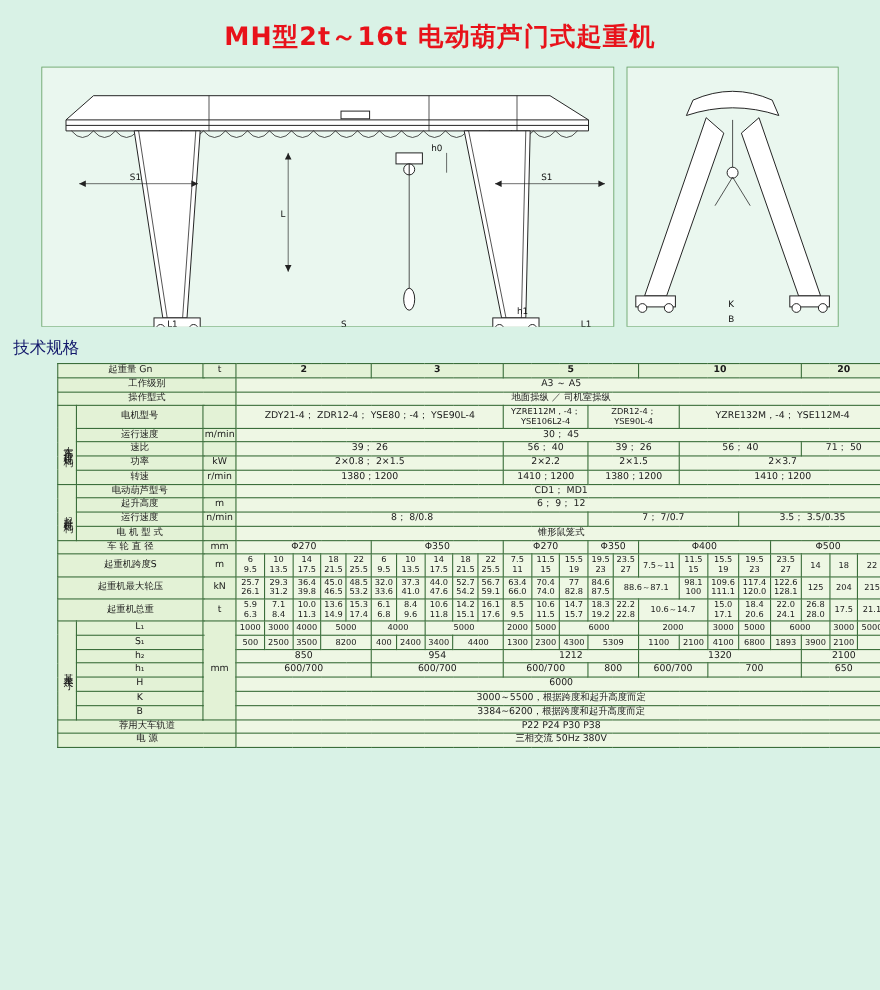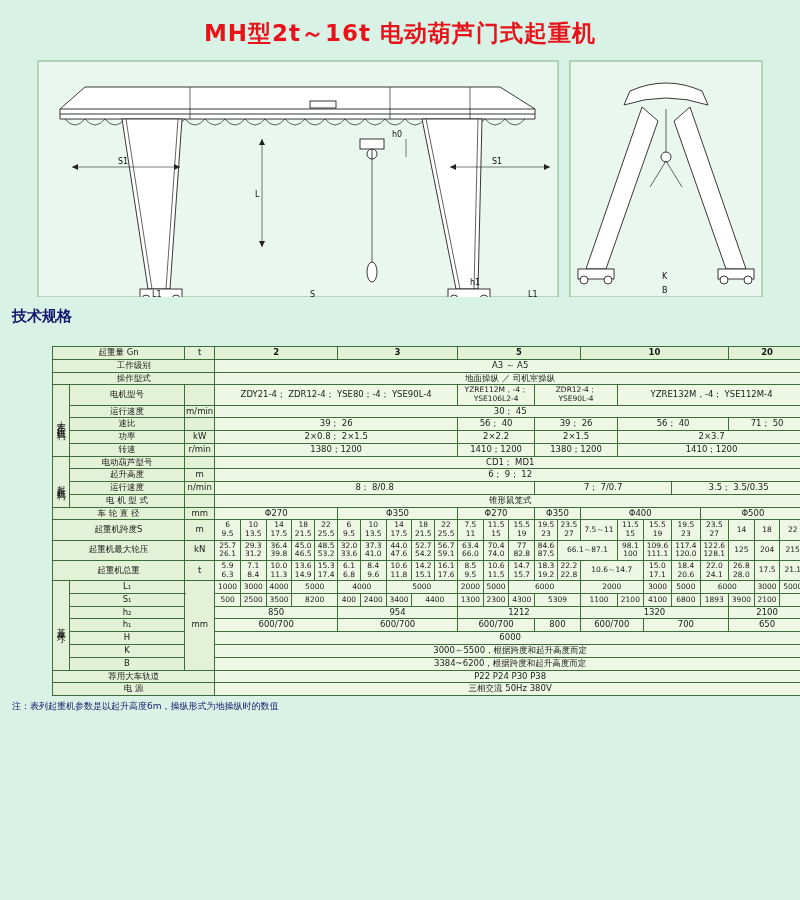--- a/index.html
+++ b/index.html
@@ -27,23 +27,23 @@
   .drawing{
     position:relative;
     width:740px;height:240px;
     margin:8px auto 0 auto;
   }
   .drawing svg{display:block;}
 
   
   .sec-head{
     color:#12186b;
-    font-weight:bold;
+    font-weight:normal;
     font-size:15px;
-    margin:10px 0 20px 12px;
+    margin:10px 0 4px 12px;
   }
 
   
   .tbl-wrap{margin:0 10px;padding-left:42px;}
   table.spec{
     border-collapse:collapse;
     width:780px;
     background:#eef7e4;
     font-size:8.5px;
     line-height:1.15;
@@ -319,21 +319,21 @@
       <td class="small">48.5<br>53.2</td>
       <td class="small">32.0<br>33.6</td>
       <td class="small">37.3<br>41.0</td>
       <td class="small">44.0<br>47.6</td>
       <td class="small">52.7<br>54.2</td>
       <td class="small">56.7<br>59.1</td>
       <td class="small">63.4<br>66.0</td>
       <td class="small">70.4<br>74.0</td>
       <td class="small">77<br>82.8</td>
       <td class="small">84.6<br>87.5</td>
-      <td class="small" colspan="2">66.1～87.1</td>
+      <td class="small" colspan="2">88.6～87.1</td>
       <td class="small">98.1<br>100</td>
       <td class="small">109.6<br>111.1</td>
       <td class="small">117.4<br>120.0</td>
       <td class="small">122.6<br>128.1</td>
       <td class="small">125</td>
       <td class="small">204</td>
       <td class="small">215</td>
     </tr>
 
     <tr>
@@ -450,15 +450,14 @@
 
     <tr>
       <td class="lbl" colspan="4">电  源</td>
       <td colspan="23">三相交流  50Hz  380V</td>
     </tr>
 
   </tbody>
       </table>
   </div>
 
-  <div class="note">注：表列起重机参数是以起升高度6m，操纵形式为地操纵时的数值</div>
 
 </div>
 
 </body></html>

